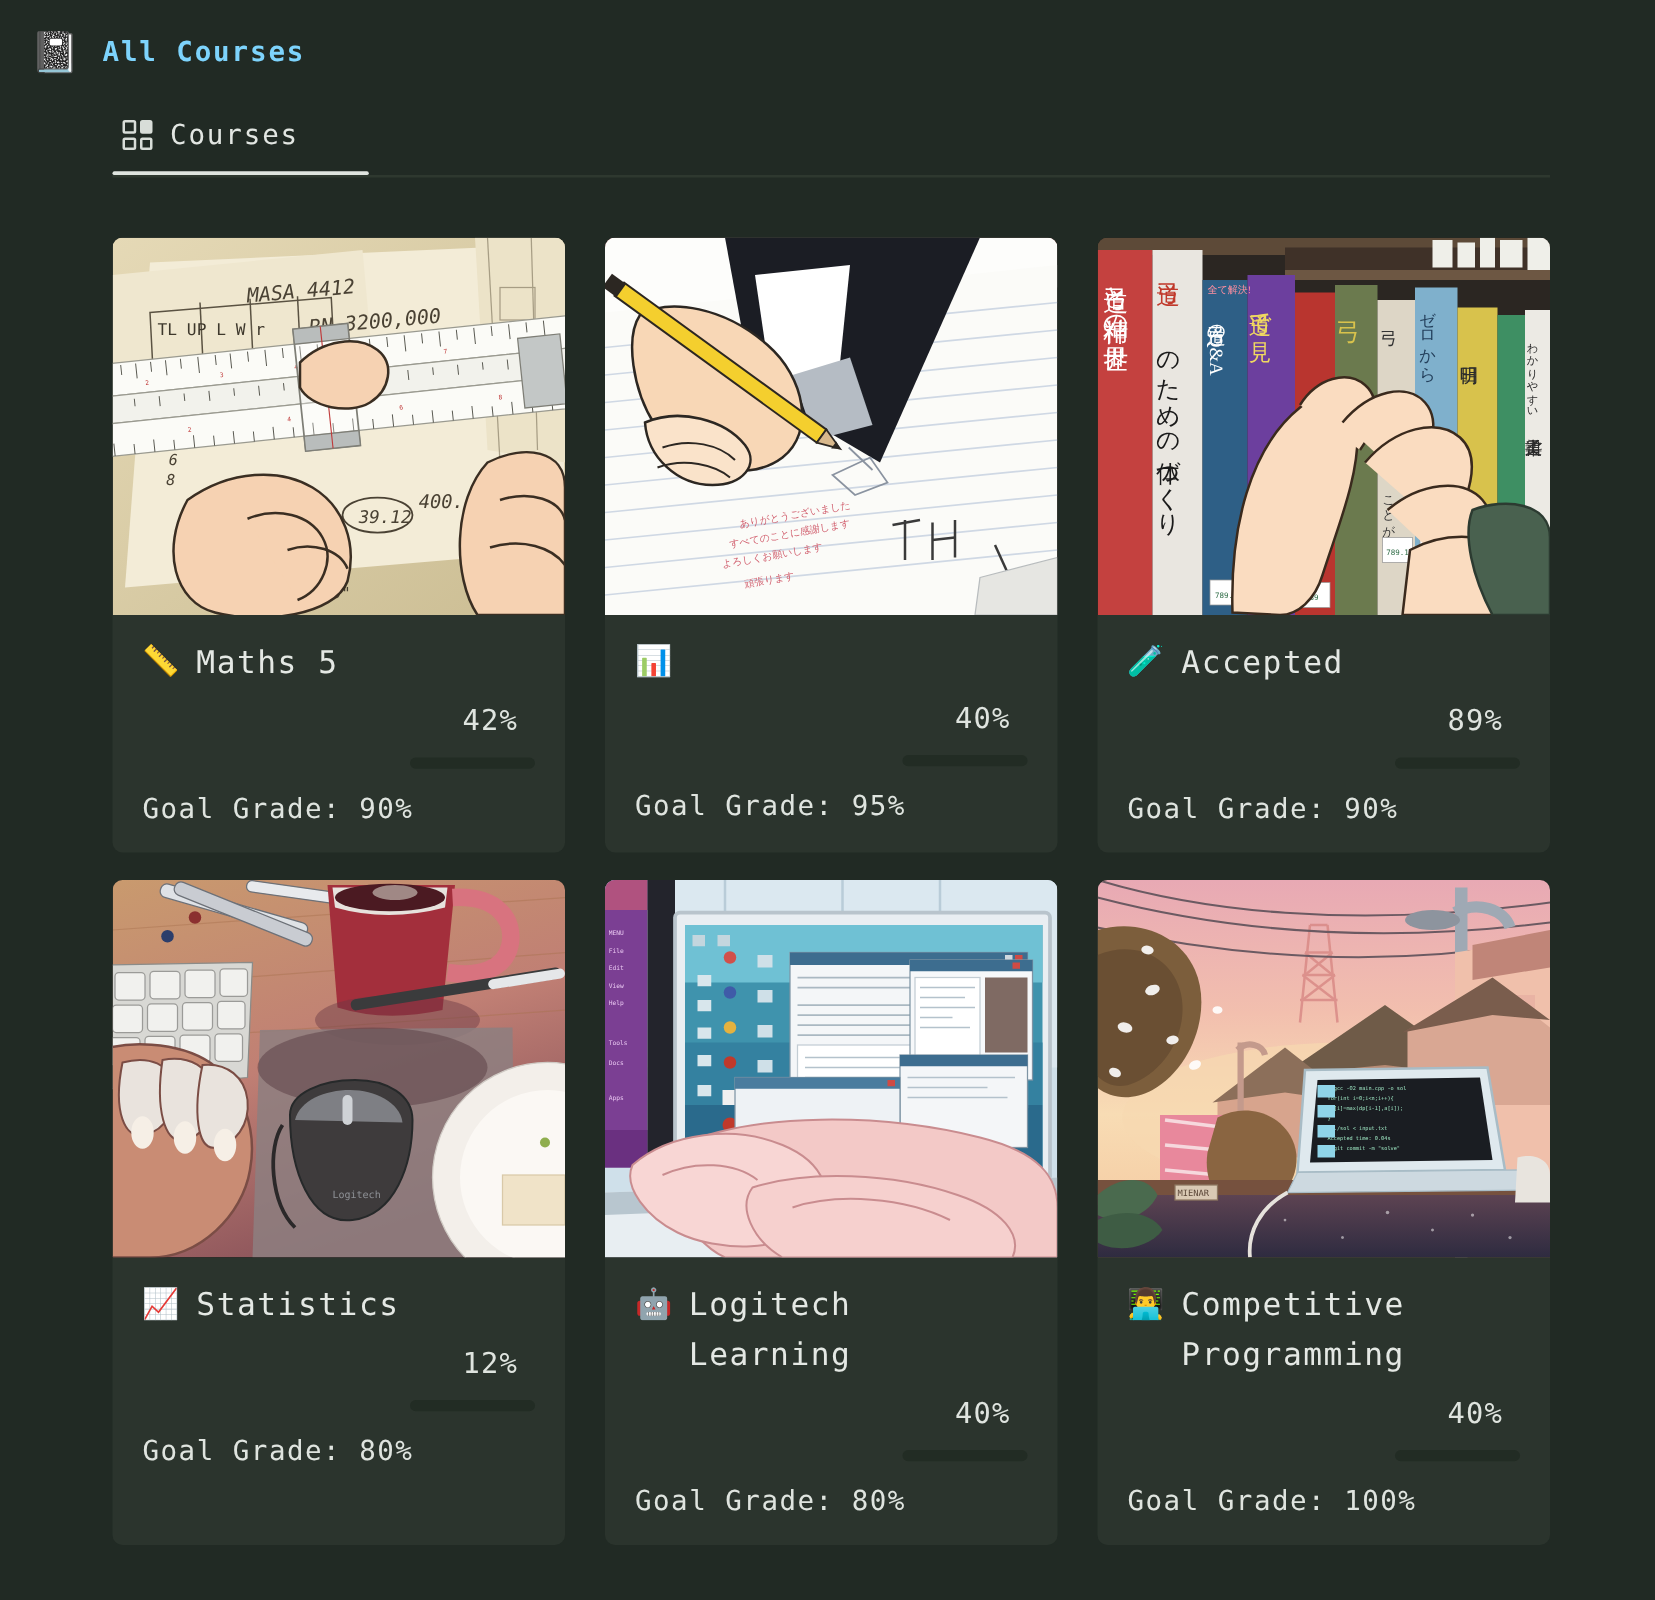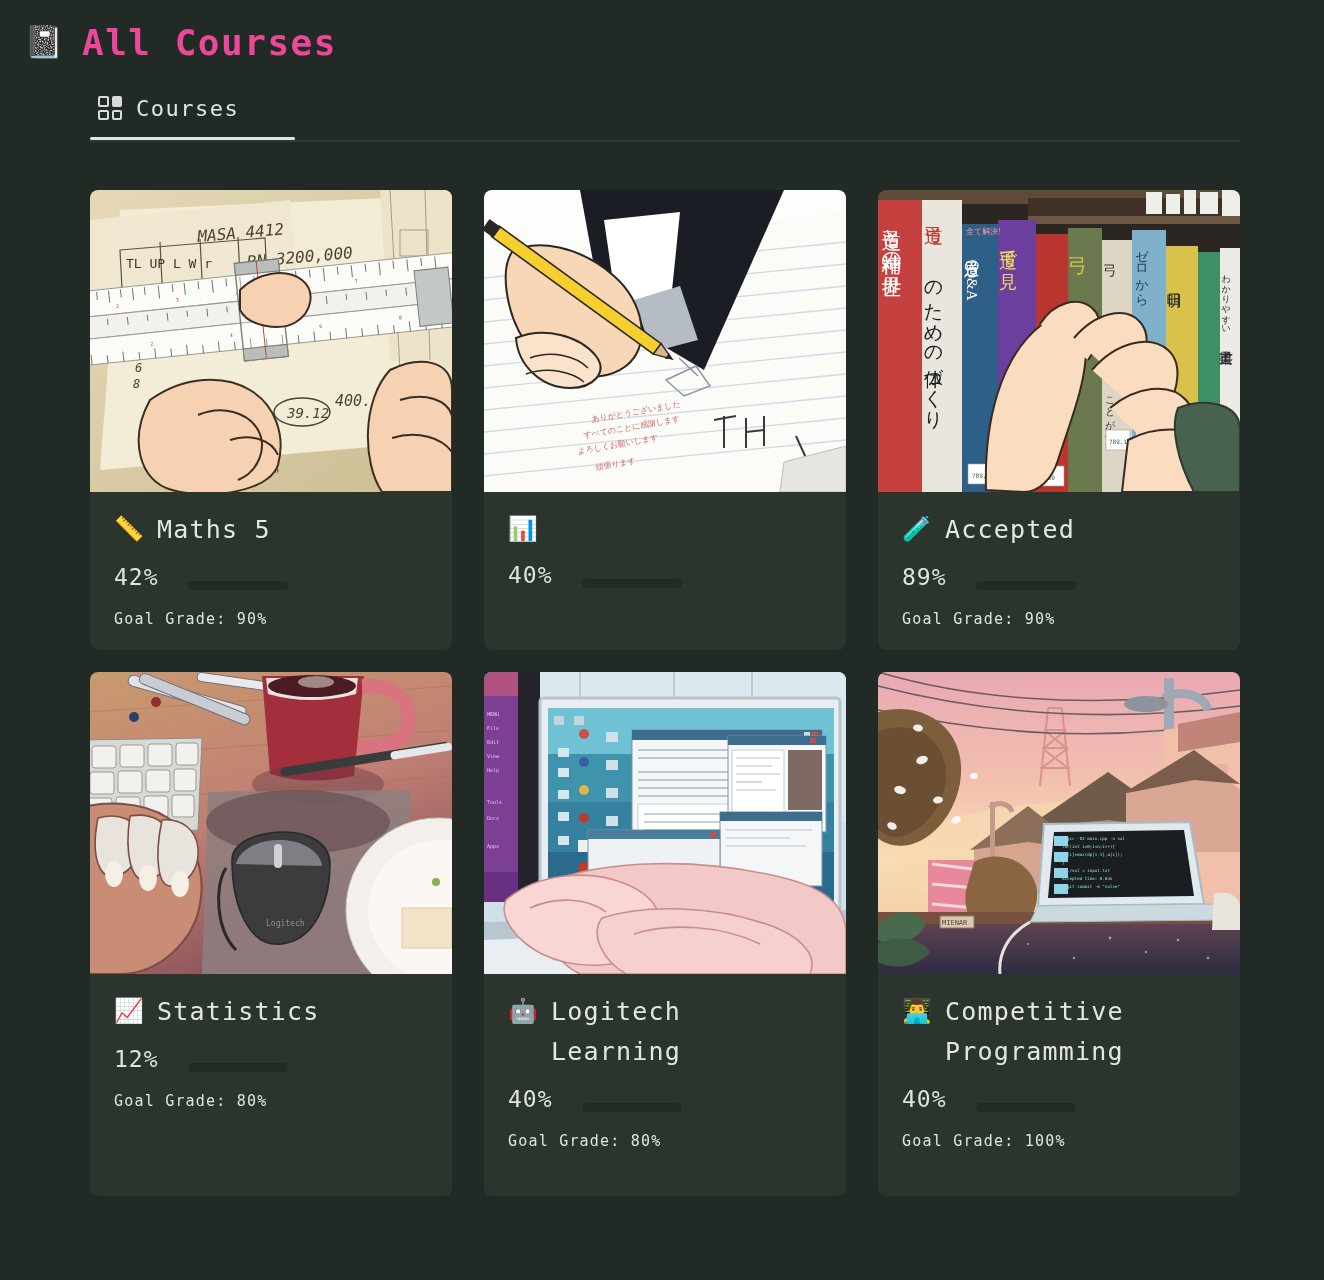--- a/index.html
+++ b/index.html
@@ -20,22 +20,22 @@
     gap: 18px;
     padding: 22px 0 0 24px;
     height: 62px;
   }
   .app-icon {
     width: 40px; height: 40px;
     display: flex; align-items: center; justify-content: center;
     font-size: 32px; line-height: 1;
   }
   .app-title {
-    color: #ec4899;
-    font-size: 36px;
+    color: #7dd3fc;
+    font-size: 22px;
     font-weight: bold;
     letter-spacing: 1.5px;
     white-space: nowrap;
   }
 
   
   .tabbar {
     position: relative;
     margin-left: 90px;
     margin-top: 22px;
@@ -135,20 +135,21 @@
     line-height: 1.6;
     flex: 0 0 auto;
   }
   .course-name { flex: 1 1 auto; }
 
   .progress-row {
     display: flex;
     align-items: flex-end;
     gap: 16px;
     margin-bottom: 20px;
+    flex-direction: column;
   }
   .progress-pct {
     color: #dfe4df;
     font-size: 23px;
     letter-spacing: 1px;
     min-width: 58px;
   }
   .progress-track {
     width: 100px;
     height: 9px;
@@ -156,21 +157,21 @@
     border-radius: 6px;
     overflow: hidden;
   }
   .progress-fill {
     height: 100%;
     background: #3f7d56;
     border-radius: 6px;
   }
   .goal-grade {
     color: #dfe4df;
-    font-size: 15px;
+    font-size: 22px;
     letter-spacing: 1.2px;
   }
 </style>
 </head>
 <body>
 
 <div class="page">
 
   <div class="app-header">
     <span class="app-icon">📓</span>
@@ -344,20 +345,21 @@
       <div class="card-body">
         <div class="course-title">
           <span class="course-emoji">📊</span>
         </div>
         <div class="progress-row">
           <span class="progress-pct">40%</span>
           <span class="progress-track">
             <span class="progress-fill" style="width: 40%;"></span>
           </span>
         </div>
+        <div class="goal-grade">Goal Grade: 95%</div>
       </div>
     </div>
 
     <div class="card">
       <div class="thumb">
         <svg viewBox="0 0 362 302" preserveAspectRatio="xMidYMid slice">
           <rect width="362" height="302" fill="#2b2622"></rect>
           <rect x="0" y="0" width="362" height="14" fill="#5d4a38"></rect>
           <rect x="150" y="8" width="212" height="20" fill="#3f3128"></rect>
           <rect x="150" y="26" width="212" height="8" fill="#6d5743"></rect>

